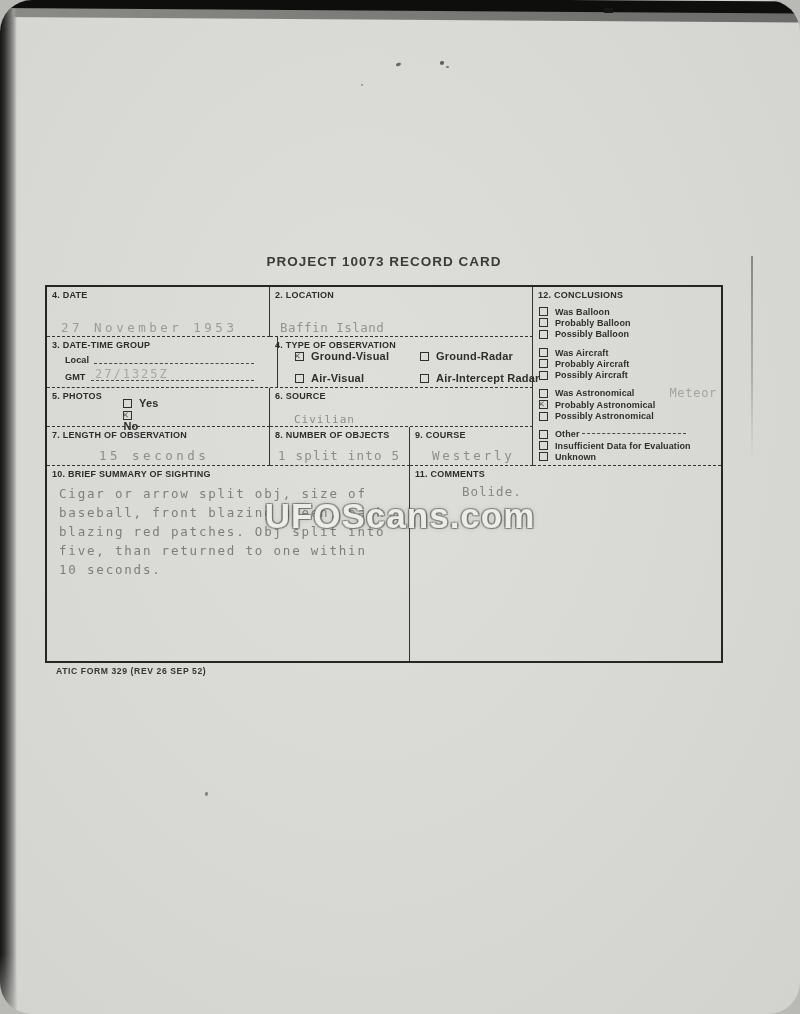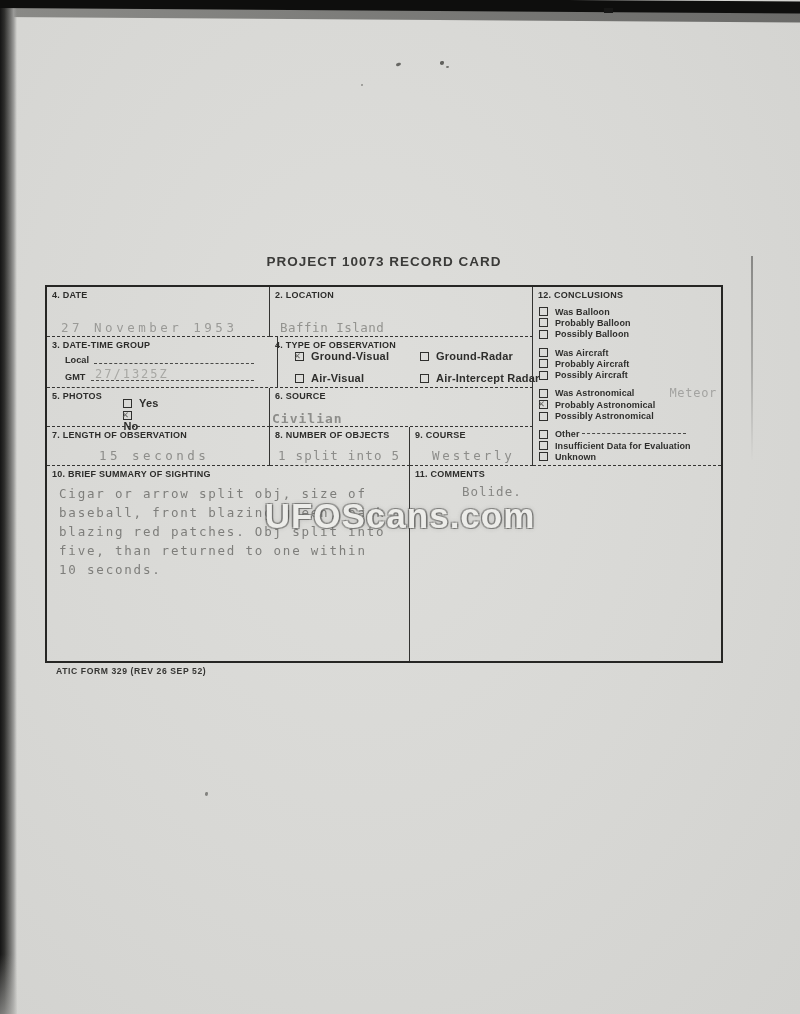--- a/index.html
+++ b/index.html
@@ -1,18 +1,18 @@
 <!DOCTYPE html>
 <html><head>
 <meta charset="utf-8">
 <style>
   html,body{margin:0;padding:0;}
   body{width:800px;height:1014px;background:#b9b9b6;font-family:"Liberation Sans",sans-serif;}
   .scan{position:relative;width:800px;height:1014px;background:#d9d9d6;overflow:hidden;
-        background-image:radial-gradient(ellipse at 45% 40%, #dededb 0%, #d8d8d5 55%, #d2d2cf 100%);}
+        background-image:radial-gradient(ellipse at 45% 40%, #dededb 0%, #d8d8d5 55%, #d2d2cf 100%);border-radius:32px;}
   
   .edge-left{position:absolute;left:0;top:0;bottom:0;width:17px;z-index:4;
     background:linear-gradient(90deg,#141414 0%,#2e2e2c 25%,#6f6f6d 60%,#9a9a98 80%,rgba(154,154,152,0) 100%);}
   .edge-left::after{content:"";position:absolute;left:0;bottom:0;width:100%;height:60px;
     background:linear-gradient(180deg,rgba(217,217,214,0) 0%,rgba(200,200,197,.55) 100%);}
   .bar-top{position:absolute;left:-4px;top:-4px;width:820px;height:12px;background:#0e0e0d;
     transform:rotate(.4deg);transform-origin:left top;z-index:5;}
   .band-top{position:absolute;left:-4px;top:7px;width:820px;height:10px;
     background:linear-gradient(90deg,rgba(125,125,122,.85), rgba(100,100,98,.95));
     transform:rotate(.4deg);transform-origin:left top;z-index:4;}
@@ -201,21 +201,21 @@
         <span class="olbl">Yes</span>
       </div>
       <div class="opt" style="left:76px;top:23px;flex-direction:column;">
         <span class="cbx checked"></span>
         <span class="olbl">No</span>
       </div>
     </div>
 
     <div class="cell br bb" style="left:223px;top:101px;width:263px;height:39px;">
       <span class="lbl">6. SOURCE</span>
-      <span class="typed" style="left:2px;bottom:0px;font-size:13px;letter-spacing:1px;font-weight:bold;">Civilian</span>
+      <span class="typed" style="left:24px;bottom:0px;font-size:11px;letter-spacing:1px;">Civilian</span>
     </div>
 
     <div class="cell br bb" style="left:0;top:140px;width:223px;height:39px;">
       <span class="lbl">7. LENGTH OF OBSERVATION</span>
       <span class="typed" style="left:52px;bottom:2px;font-size:12.5px;letter-spacing:3.5px;">15 seconds</span>
     </div>
 
     <div class="cell br bb" style="left:223px;top:140px;width:140px;height:39px;">
       <span class="lbl">8. NUMBER OF OBJECTS</span>
       <span class="typed" style="left:8px;bottom:2px;font-size:12.5px;letter-spacing:1.2px;">1 split into 5</span>

